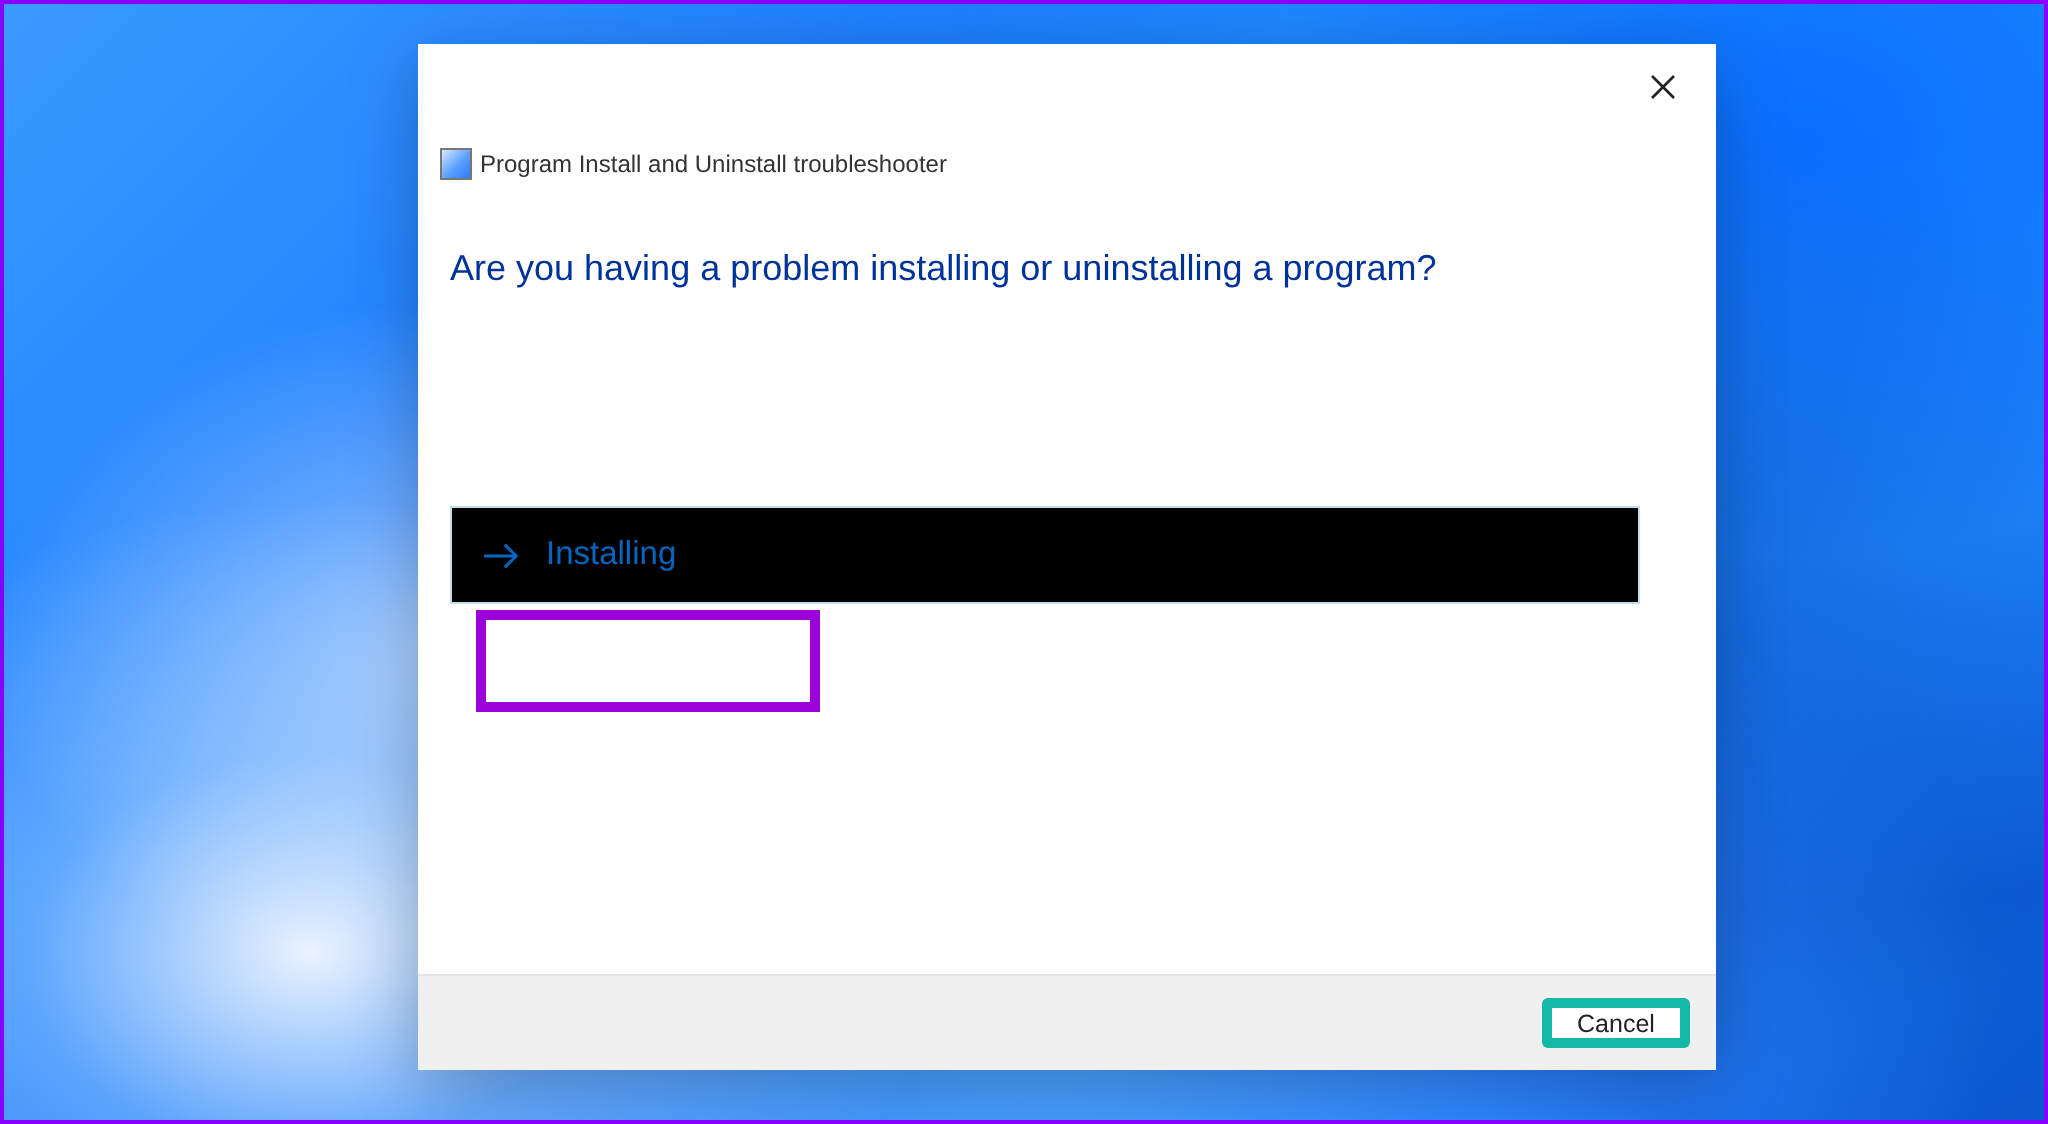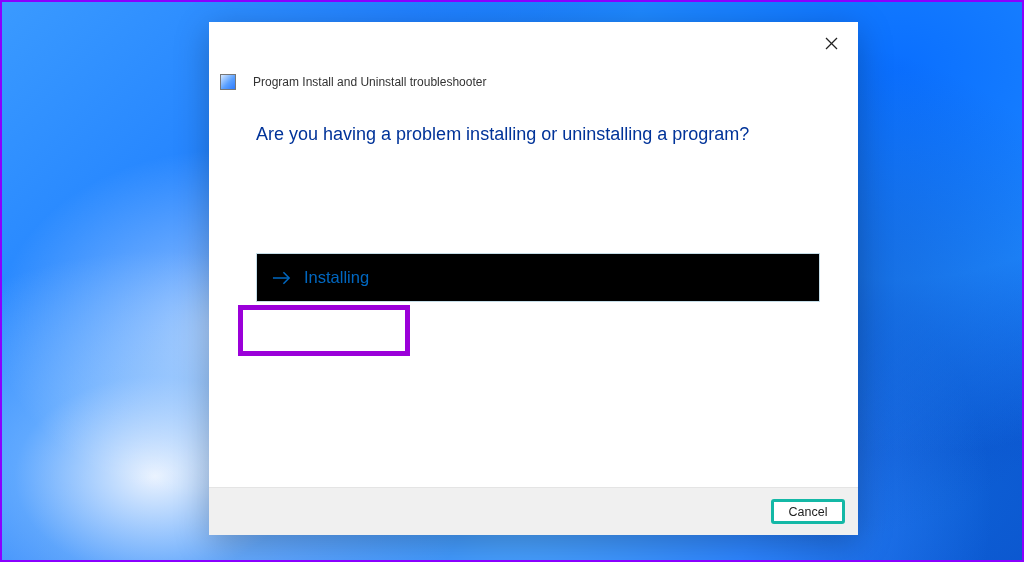--- a/index.html
+++ b/index.html
@@ -61,38 +61,38 @@
     }
     .close-btn svg {
       width: 13px;
       height: 13px;
       stroke: #222;
       stroke-width: 1.3;
     }
     .title-row {
       display: flex;
       align-items: center;
-      gap: 17px;
+      gap: 4px;
       padding: 16px 0 0 11px;
       margin-top: -2px;
     }
     .title-icon {
       width: 16px;
       height: 16px;
       border: 1px solid #777;
       background: linear-gradient(135deg, #d7e8ff 0%, #5aa0ff 55%, #2d7bff 100%);
       position: relative;
     }
     .title-text {
       font-size: 12px;
       color: #333;
     }
     .content {
       flex: 1;
-      padding: 34px 38px 0 47px;
+      padding: 34px 38px 0 16px;
     }
     .question {
       font-size: 18px;
       color: #003399;
       font-weight: 400;
     }
     .options {
       margin-top: 108px;
     }
     .option {
@@ -139,21 +139,21 @@
       border-top: 1px solid #e4e4e4;
       display: flex;
       align-items: center;
       justify-content: flex-end;
       padding: 0 13px;
     }
     .cancel-btn {
       min-width: 74px;
       height: 25px;
       background: #fff;
-      border: 3px solid #14b8a6;
+      border: 5px solid #14b8a6;
       border-radius: 3px;
       font-size: 12.5px;
       color: #222;
       cursor: pointer;
       font-family: inherit;
       padding: 0 10px;
     }
   </style>
 </head>
 <body>

